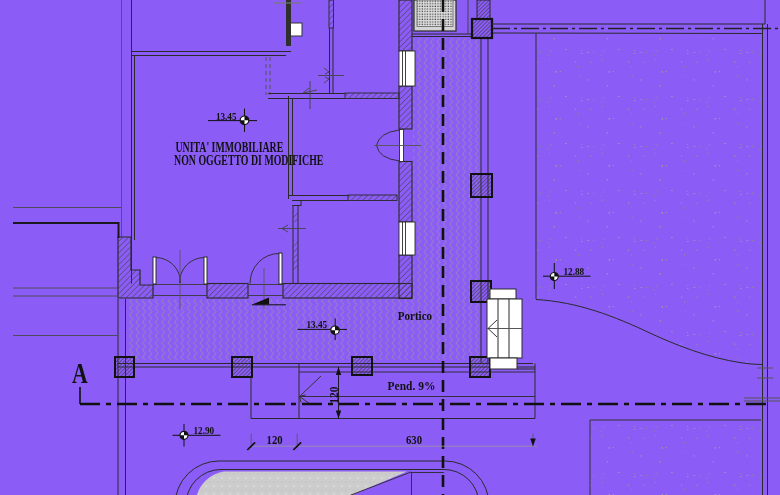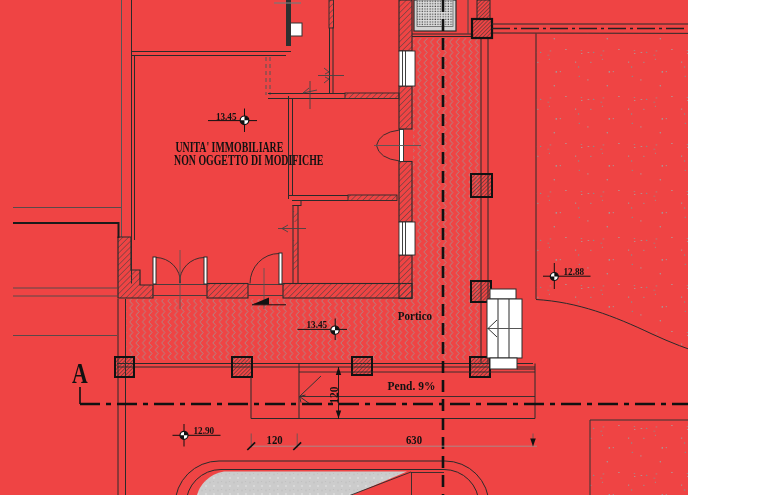--- a/index.html
+++ b/index.html
@@ -1,16 +1,16 @@
 <!DOCTYPE html>
 <html><head>
 <meta charset="utf-8">
 <style>
 html,body{margin:0;padding:0;background:#ffffff;}
-#page{position:relative;width:688px;height:495px;overflow:hidden;background:#ef4444;
+#page{position:relative;width:780px;height:495px;overflow:hidden;background:#8b5cf6;
 font-family:"Liberation Serif", serif;}
 svg{position:absolute;left:0;top:0;}
 .t{font-family:"Liberation Serif", serif;font-weight:bold;fill:#111;}
 </style>
 </head>
 <body>
 <div id="page">
 <svg width="780" height="495" viewBox="0 0 780 495">
 <defs>
 <pattern id="wh" width="4.1" height="4.1" patternUnits="userSpaceOnUse" patternTransform="rotate(45)">

